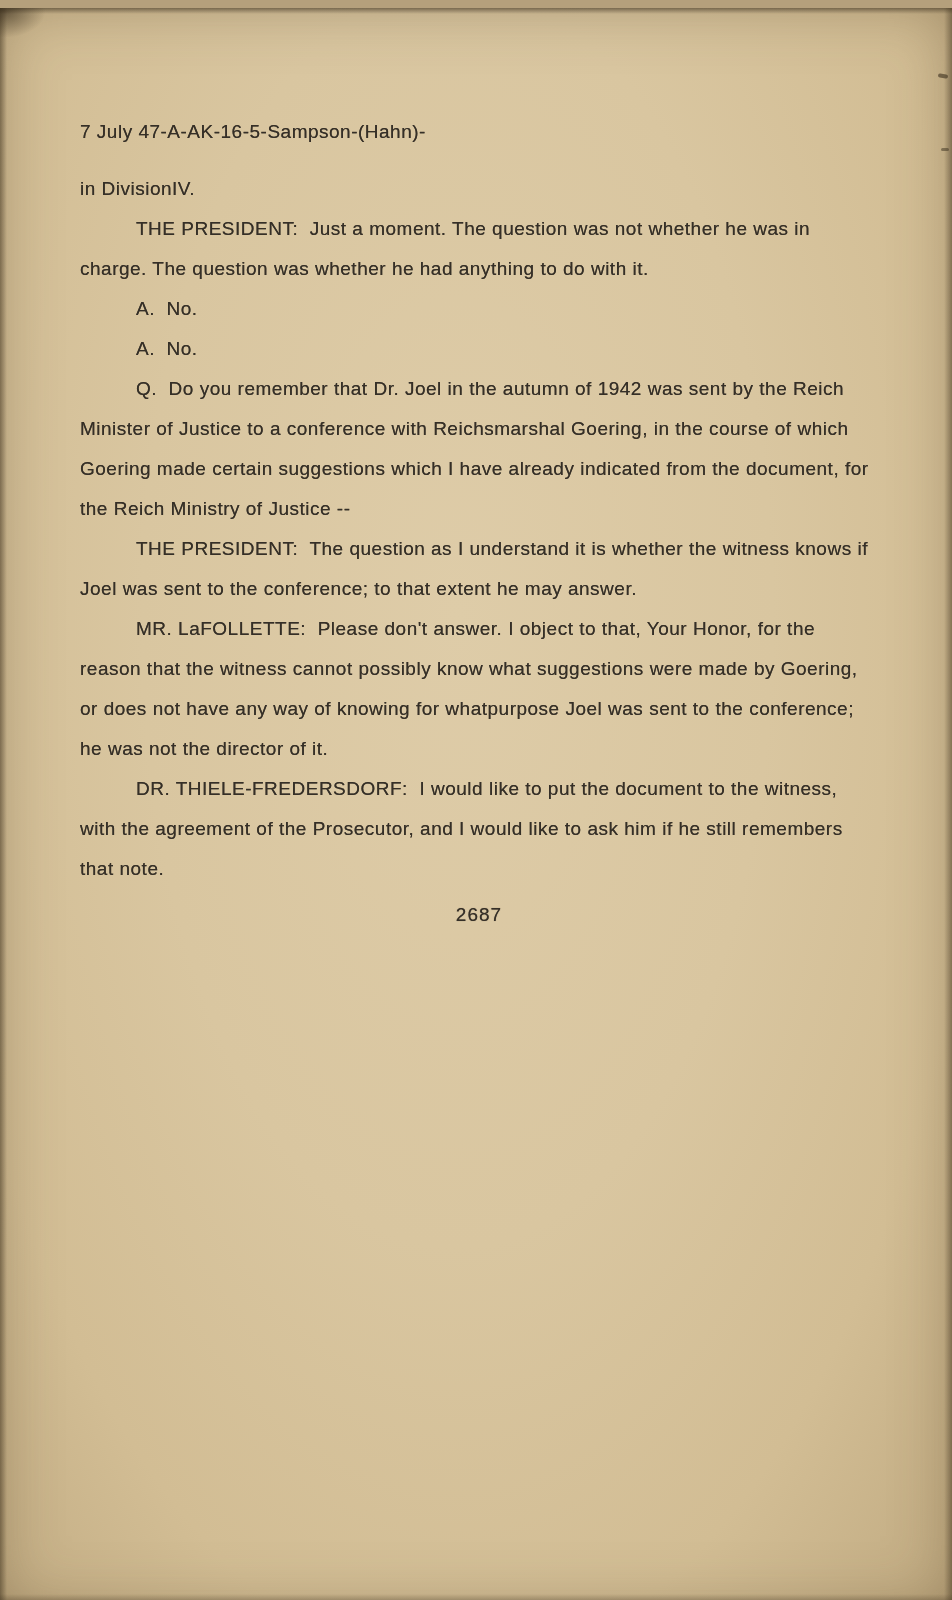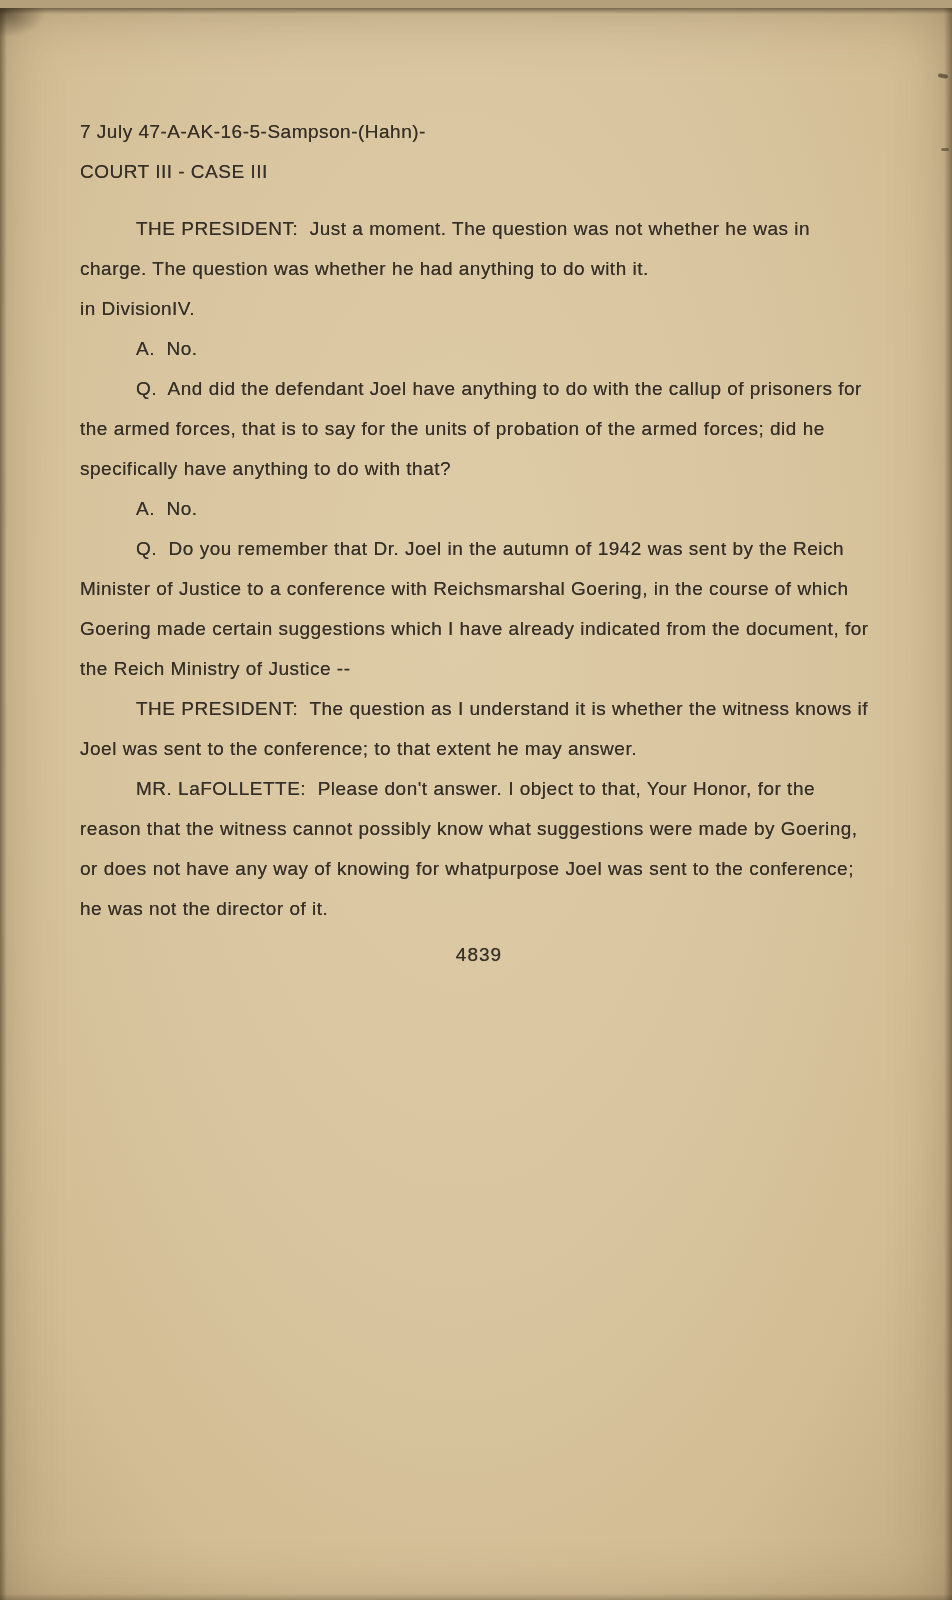--- a/index.html
+++ b/index.html
@@ -111,28 +111,27 @@
   <div class="edge-top"></div>
   <div class="edge-left"></div>
   <div class="edge-right"></div>
   <div class="edge-bottom"></div>
   <div class="corner-smudge"></div>
   <div class="scan-mark-1"></div>
   <div class="scan-mark-2"></div>
 
   <div class="content">
     <div class="header-line">7 July 47-A-AK-16-5-Sampson-(Hahn)-</div>
-    <div class="header-line">COURT III - CASE III</div>
 
     <div class="transcript-body">
+        <p class="para">in DivisionIV.</p>
         <p class="para indent">THE PRESIDENT:  Just a moment. The question was not whether he was in charge. The question was whether he had anything to do with it.</p>
-        <p class="para">in DivisionIV.</p>
         <p class="para indent">A.  No.</p>
-        <p class="para indent">Q.  And did the defendant Joel have anything to do with the callup of prisoners for the armed forces, that is to say for the units of probation of the armed forces; did he specifically have anything to do with that?</p>
         <p class="para indent">A.  No.</p>
         <p class="para indent">Q.  Do you remember that Dr. Joel in the autumn of 1942 was sent by the Reich Minister of Justice to a conference with Reichsmarshal Goering, in the course of which Goering made certain suggestions which I have already indicated from the document, for the Reich Ministry of Justice --</p>
         <p class="para indent">THE PRESIDENT:  The question as I understand it is whether the witness knows if Joel was sent to the conference; to that extent he may answer.</p>
         <p class="para indent">MR. LaFOLLETTE:  Please don't answer. I object to that, Your Honor, for the reason that the witness cannot possibly know what suggestions were made by Goering, or does not have any way of knowing for whatpurpose Joel was sent to the conference; he was not the director of it.</p>
+        <p class="para indent">DR. THIELE-FREDERSDORF:  I would like to put the document to the witness, with the agreement of the Prosecutor, and I would like to ask him if he still remembers that note.</p>
       </div>
 
-    <div class="page-number">4839</div>
+    <div class="page-number">2687</div>
   </div>
 </div>
 
 </body></html>

